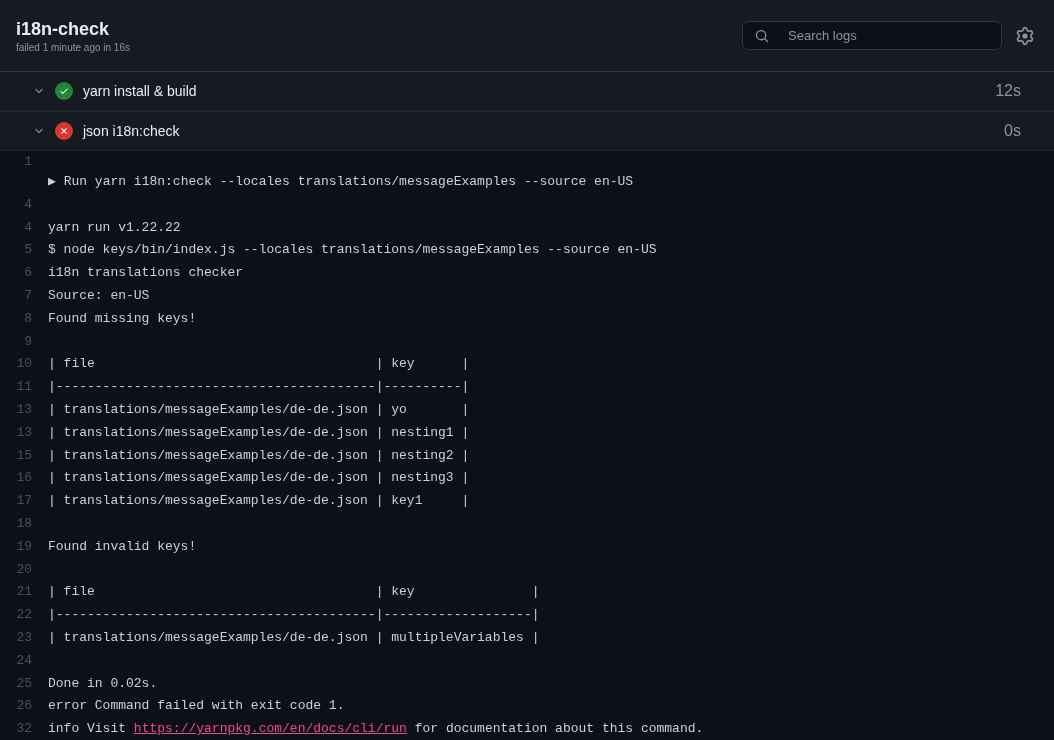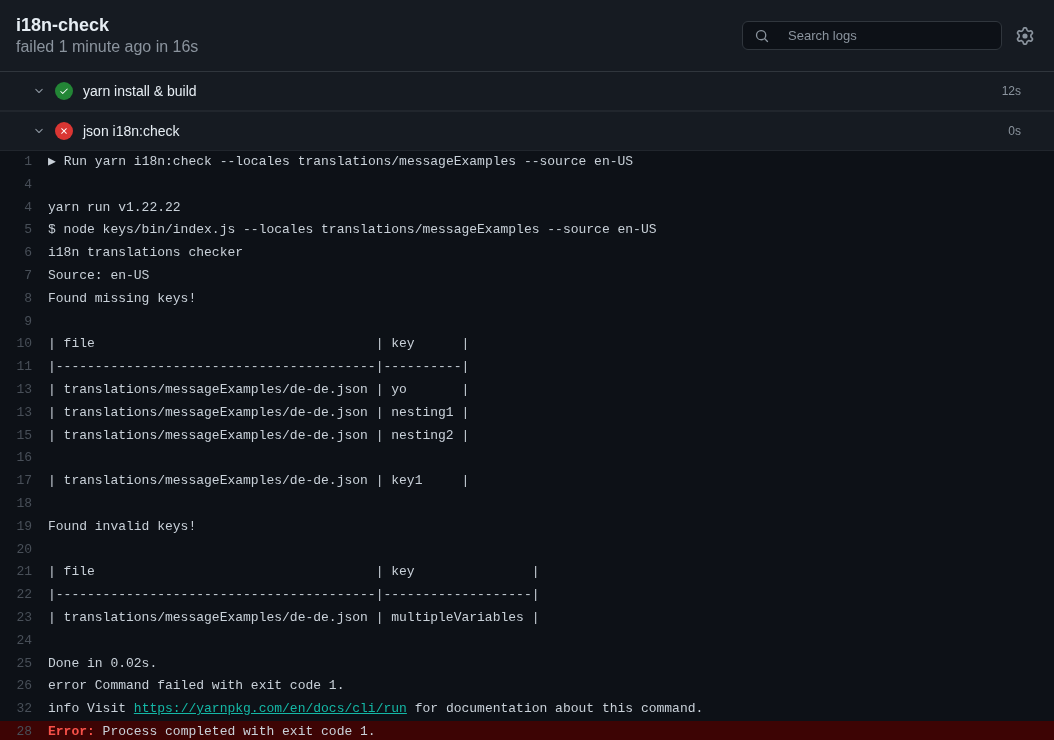--- a/index.html
+++ b/index.html
@@ -35,21 +35,21 @@
     }
 
     .header-title {
       font-size: 18px;
       font-weight: 600;
       color: #e6edf3;
       font-family: -apple-system, BlinkMacSystemFont, 'Segoe UI', sans-serif;
     }
 
     .header-subtitle {
-      font-size: 16px;
+      font-size: 10px;
       color: #8b949e;
       font-family: -apple-system, BlinkMacSystemFont, 'Segoe UI', sans-serif;
       margin-top: 2px;
     }
 
     .header-right {
       display: flex;
       align-items: center;
       gap: 10px;
     }
@@ -139,21 +139,21 @@
 
     .job-name {
       flex: 1;
       font-family: -apple-system, BlinkMacSystemFont, 'Segoe UI', sans-serif;
       font-size: 14px;
       color: #e6edf3;
     }
 
     .job-duration {
       font-family: -apple-system, BlinkMacSystemFont, 'Segoe UI', sans-serif;
-      font-size: 12px;
+      font-size: 16px;
       color: #8b949e;
     }
 
     
     .log-content {
       background-color: #0d1117;
       padding: 0;
     }
 
     .log-line {
@@ -178,29 +178,30 @@
 
     .line-content {
       padding-right: 16px;
       white-space: pre;
       color: #c9d1d9;
       flex: 1;
     }
 
     .line-content.cmd {
       color: #c9d1d9;
+      margin-top: 20px;
     }
 
     .error-label {
       color: #f85149;
       font-weight: bold;
     }
 
     .link-text {
-      color: #14b8a6;
+      color: #ec4899;
       text-decoration: underline;
       cursor: pointer;
     }
 
     
     .log-table-line .line-content {
       color: #c9d1d9;
     }
   </style>
 </head>
@@ -318,20 +319,21 @@
       <span class="line-content">| translations/messageExamples/de-de.json | nesting1 |</span>
     </div>
 
     <div class="log-line log-table-line">
       <span class="line-number">15</span>
       <span class="line-content">| translations/messageExamples/de-de.json | nesting2 |</span>
     </div>
 
     <div class="log-line log-table-line">
       <span class="line-number">16</span>
+      <span class="line-content">| translations/messageExamples/de-de.json | nesting3 |</span>
     </div>
 
     <div class="log-line log-table-line">
       <span class="line-number">17</span>
       <span class="line-content">| translations/messageExamples/de-de.json | key1     |</span>
     </div>
 
     <div class="log-line">
       <span class="line-number">18</span>
       <span class="line-content"></span>

